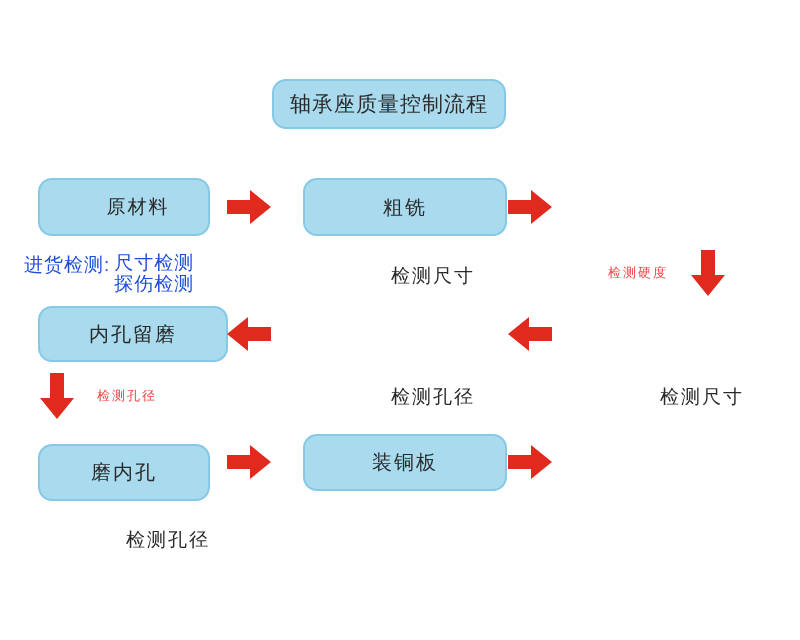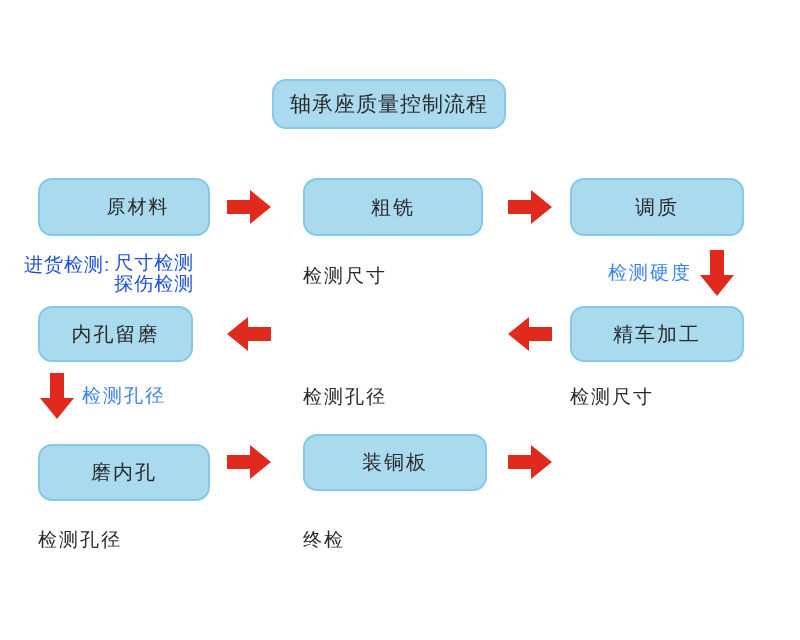--- a/index.html
+++ b/index.html
@@ -14,24 +14,24 @@
     background:#A9DAEE;
     border:2px solid #85C9E6;
     border-radius:14px;
     display:flex;align-items:center;justify-content:center;
     font-size:20px;letter-spacing:2px;color:#2a2a2a;
     box-sizing:border-box;text-align:center;
   }
   .box.title{font-size:21px;letter-spacing:1px;}
   .two-line{display:flex;flex-direction:column;line-height:1.22;font-size:19px;margin-left:28px;}
   .label{position:absolute;font-size:19px;letter-spacing:2px;color:#2a2a2a;}
-  .label.center{text-align:left;}
+  .label.center{text-align:right;}
   .label-arrow{
-    position:absolute;display:flex;align-items:center;gap:6px;
-    font-size:19px;letter-spacing:2px;color:#3b82f6;
+    position:absolute;display:flex;align-items:center;gap:21px;
+    font-size:13px;letter-spacing:2px;color:#ef4444;
   }
   .composite{position:absolute;display:flex;align-items:flex-start;gap:4px;
     font-size:19px;letter-spacing:1px;color:#1d4ed8;}
   .composite .stack{display:flex;flex-direction:column;line-height:1.12;font-size:19px;}
   .arrow{display:block;}
   .arrow path{fill:#E02A1E;}
 </style>
 </head>
 <body>
 
@@ -44,91 +44,84 @@
   <div class="box" style="left:38px;top:178px;width:172px;height:58px">
     <div class="two-line">
       <span>原材料</span>
     </div>
   </div>
 
   <svg class="arrow" style="position:absolute;left:227px;top:188px" width="44" height="38" viewBox="0 0 44 38">
     <path d="M0 12 H23 V2 L44 19 L23 36 V26 H0 Z"></path>
   </svg>
 
-  <div class="box" style="left:303px;top:178px;width:180px;height:58px">
+  <div class="box" style="left:303px;top:178px;width:204px;height:58px">
     <span>粗铣</span>
   </div>
 
   <svg class="arrow" style="position:absolute;left:508px;top:188px" width="44" height="38" viewBox="0 0 44 38">
     <path d="M0 12 H23 V2 L44 19 L23 36 V26 H0 Z"></path>
   </svg>
 
-  <div class="box" style="left:570px;top:178px;width:174px;height:58px">
-    <span>调质</span>
-  </div>
 
   <div class="composite" style="left:24px;top:252px">
     <span>进货检测:</span>
     <span class="stack">
       <span>尺寸检测</span>
       <span>探伤检测</span>
     </span>
   </div>
 
   <div class="label center" style="left:303px;top:263px;width:172px">检测尺寸</div>
 
   <div class="label-arrow" style="left:608px;top:250px">
     <span>检测硬度</span>
     <svg class="arrow" width="38" height="46" viewBox="0 0 38 46">
       <path d="M12 0 H26 V25 H36 L19 46 L2 25 H12 Z"></path>
     </svg>
   </div>
 
-  <div class="box" style="left:38px;top:306px;width:155px;height:56px">
+  <div class="box" style="left:38px;top:306px;width:190px;height:56px">
     <span>内孔留磨</span>
   </div>
 
   <svg class="arrow" style="position:absolute;left:227px;top:315px" width="44" height="38" viewBox="0 0 44 38">
     <path d="M44 12 H21 V2 L0 19 L21 36 V26 H44 Z"></path>
   </svg>
 
 
   <svg class="arrow" style="position:absolute;left:508px;top:315px" width="44" height="38" viewBox="0 0 44 38">
     <path d="M44 12 H21 V2 L0 19 L21 36 V26 H44 Z"></path>
   </svg>
 
-  <div class="box" style="left:570px;top:306px;width:174px;height:56px">
-    <span>精车加工</span>
-  </div>
 
   <div class="label-arrow" style="left:38px;top:373px">
     <svg class="arrow" width="38" height="46" viewBox="0 0 38 46">
       <path d="M12 0 H26 V25 H36 L19 46 L2 25 H12 Z"></path>
     </svg>
     <span>检测孔径</span>
   </div>
 
   <div class="label center" style="left:303px;top:384px;width:172px">检测孔径</div>
 
   <div class="label center" style="left:570px;top:384px;width:174px">检测尺寸</div>
 
   <div class="box" style="left:38px;top:444px;width:172px;height:57px">
     <span>磨内孔</span>
   </div>
 
   <svg class="arrow" style="position:absolute;left:227px;top:443px" width="44" height="38" viewBox="0 0 44 38">
     <path d="M0 12 H23 V2 L44 19 L23 36 V26 H0 Z"></path>
   </svg>
 
-  <div class="box" style="left:303px;top:434px;width:184px;height:57px">
+  <div class="box" style="left:303px;top:434px;width:204px;height:57px">
     <span>装铜板</span>
   </div>
 
   <svg class="arrow" style="position:absolute;left:508px;top:443px" width="44" height="38" viewBox="0 0 44 38">
     <path d="M0 12 H23 V2 L44 19 L23 36 V26 H0 Z"></path>
   </svg>
 
 
   <div class="label center" style="left:38px;top:527px;width:172px">检测孔径</div>
 
-  <div class="label center" style="left:303px;top:527px;width:172px">终检</div>
 
 </div>
 
 </body></html>

